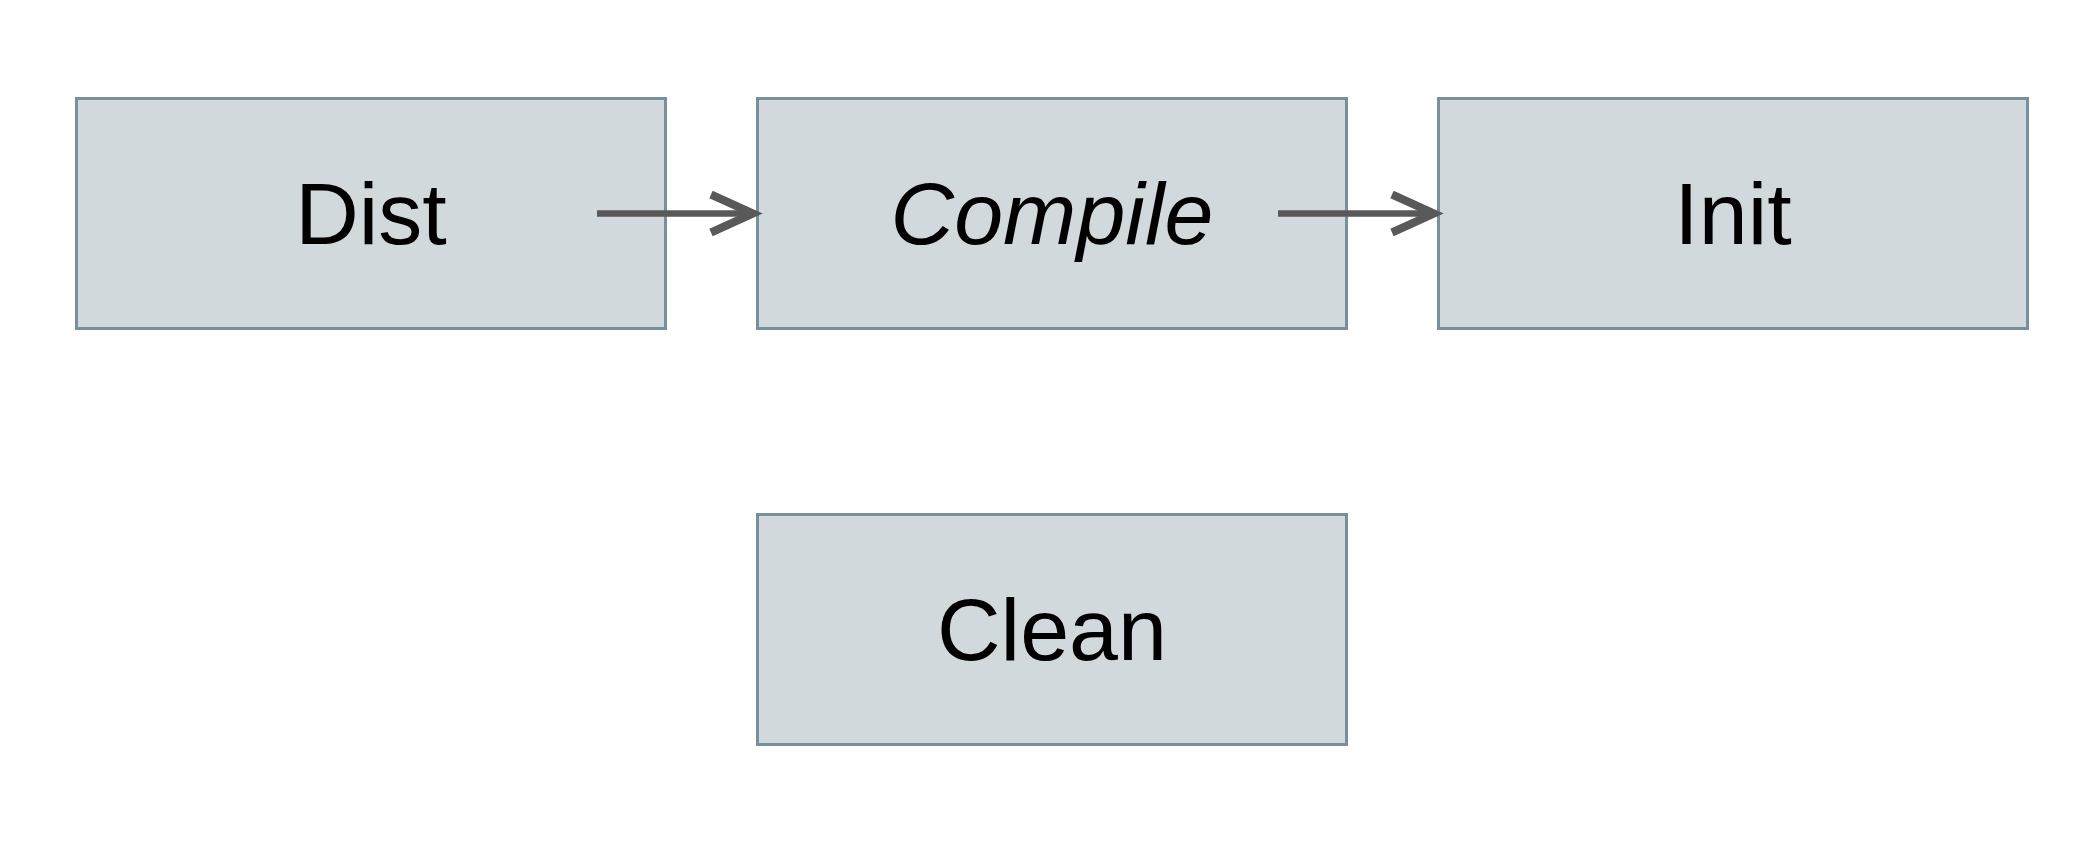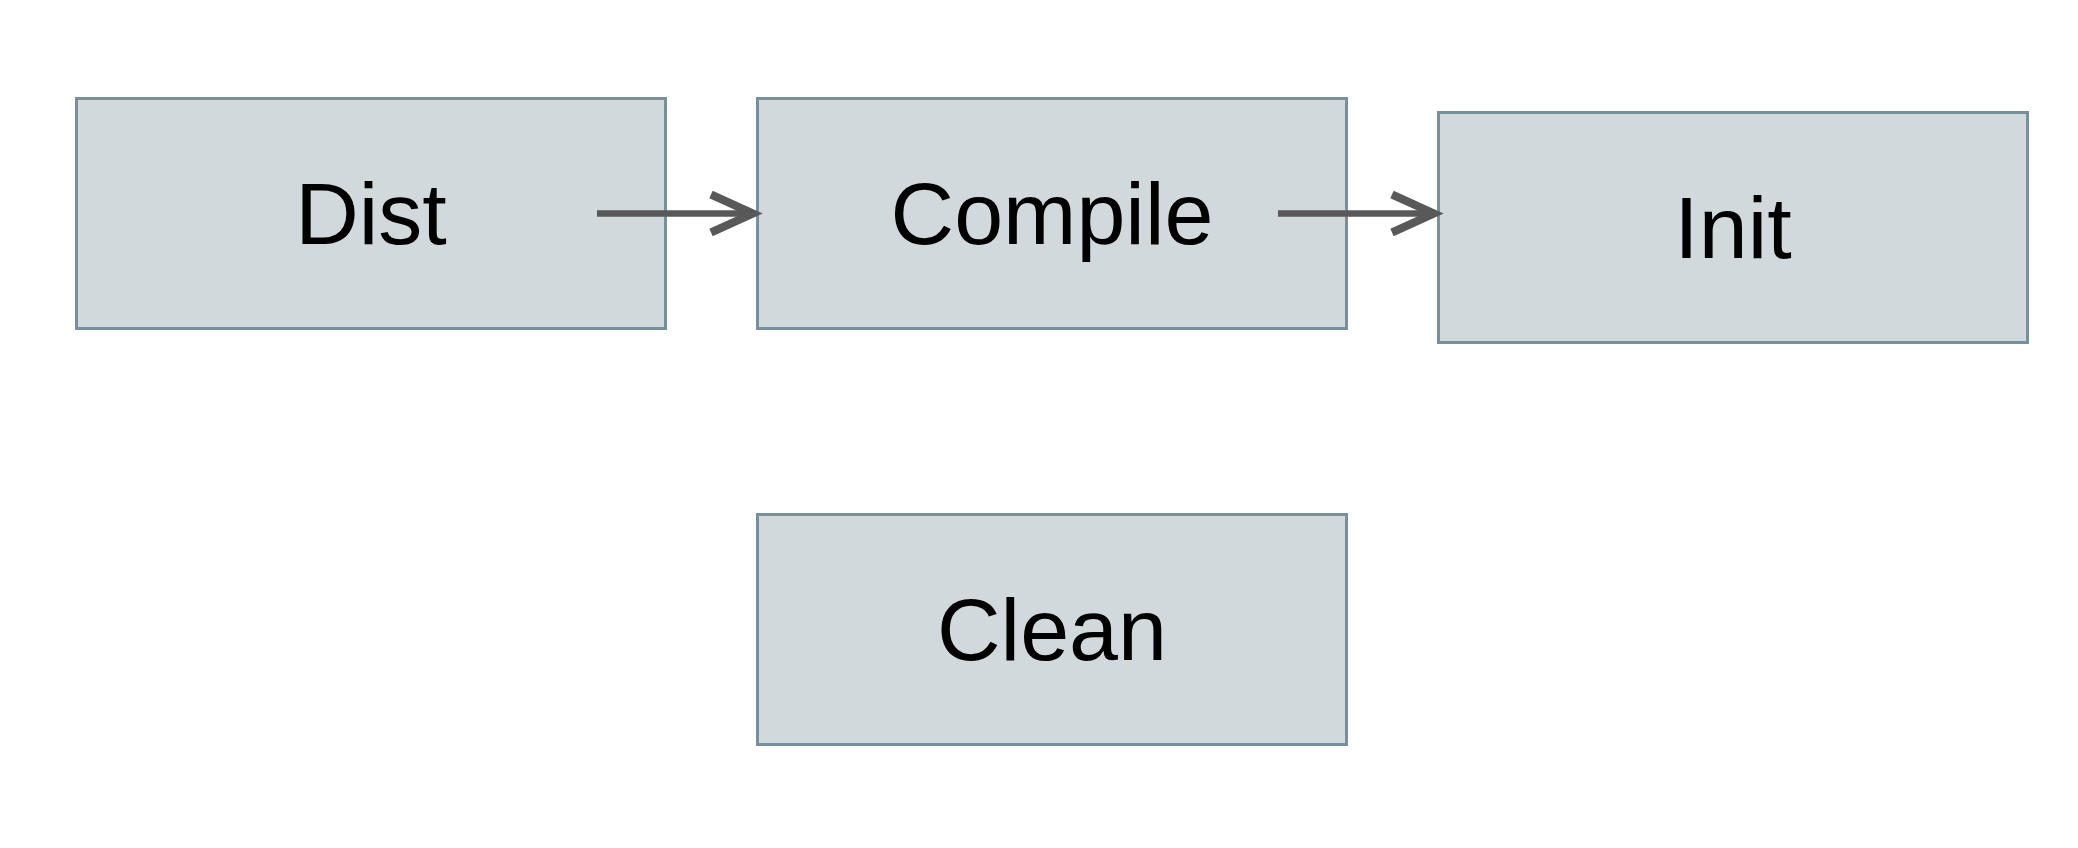--- a/index.html
+++ b/index.html
@@ -31,22 +31,22 @@
     align-items: center;
     justify-content: center;
   }
   .node-label {
     font-size: 88px;
     line-height: 1;
     color: var(--text-color);
     white-space: nowrap;
   }
   .node-dist    { left: 75px;   top: 97px;  }
-  .node-compile { left: 756px;  top: 97px;  }
-  .node-init    { left: 1437px; top: 111px;  }
+  .node-compile { left: 756px;  top: 97px; font-style: italic;  }
+  .node-init    { left: 1437px; top: 97px;  }
   .node-clean   { left: 756px;  top: 513px; }
   .edges {
     position: absolute;
     left: 0; top: 0;
     width: 2078px;
     height: 848px;
     pointer-events: none;
   }
   .edge-line {
     stroke: var(--arrow-color);

